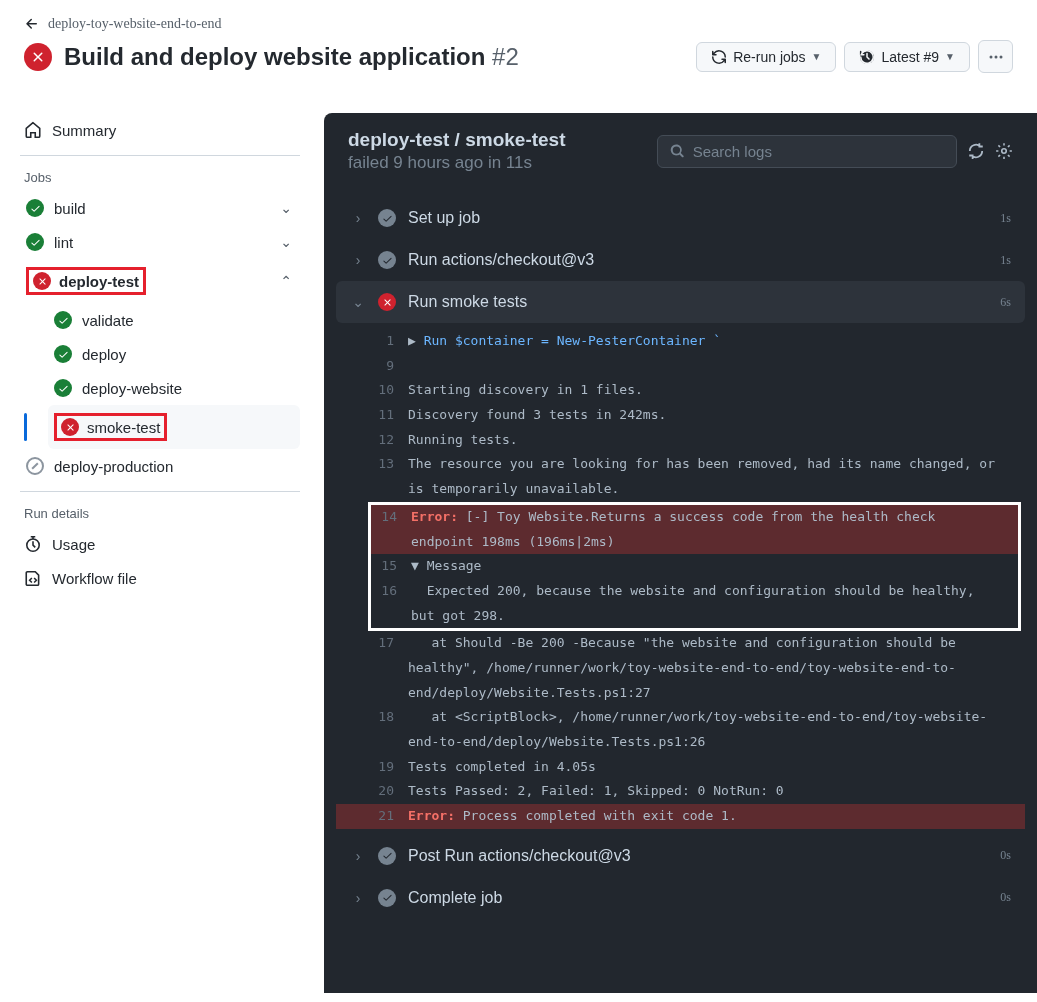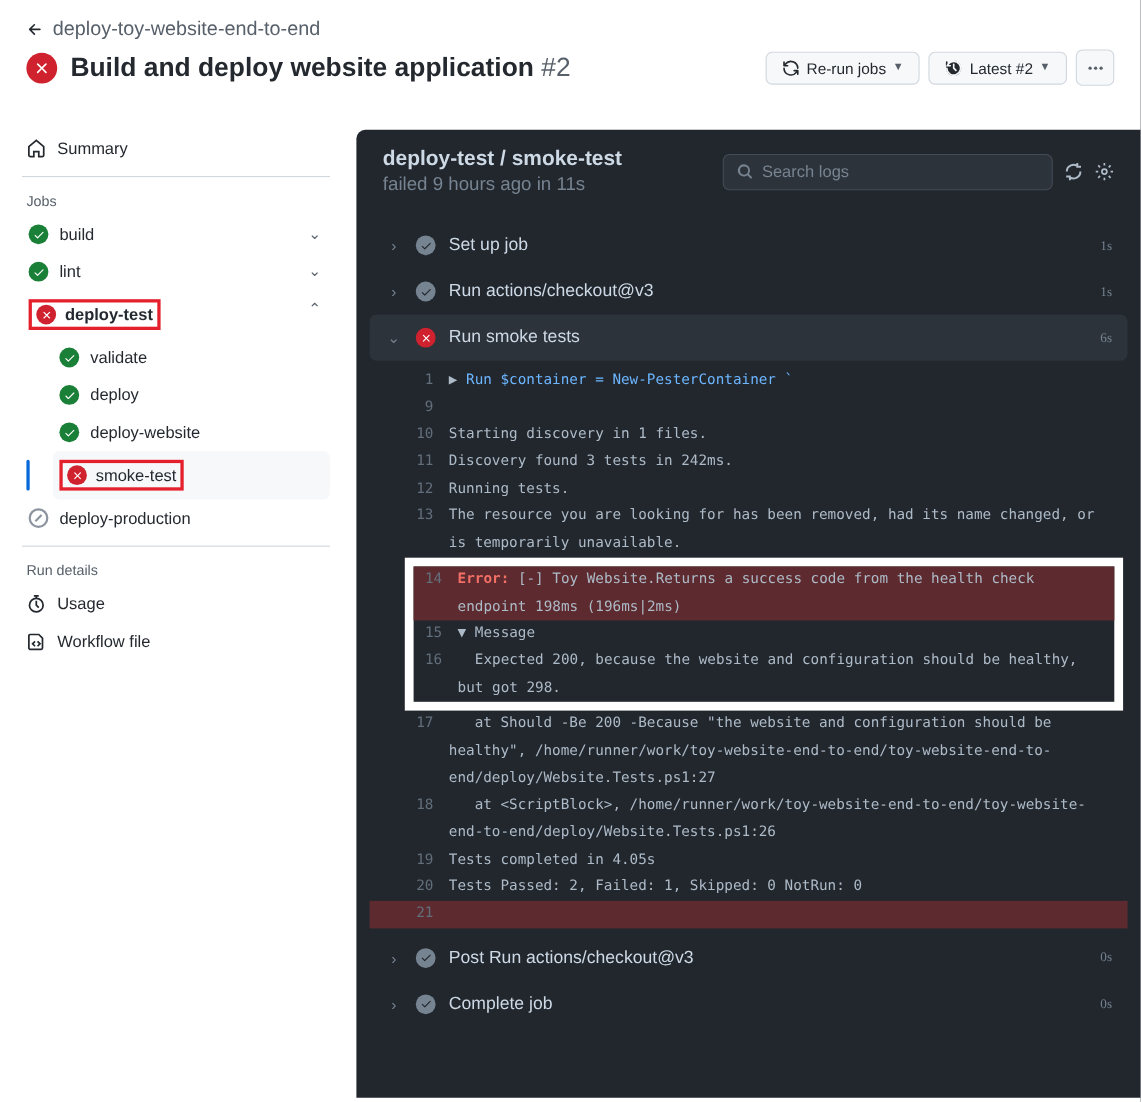--- a/index.html
+++ b/index.html
@@ -4,42 +4,42 @@
 <style>
   * { box-sizing: border-box; margin: 0; padding: 0; }
   body { font-family: -apple-system, BlinkMacSystemFont, "Segoe UI", Helvetica, Arial, sans-serif; background: #fff; color: #24292f; font-size: 14px; }
   
   .page { width: 1037px; min-height: 1002px; }
   
   
   .header { padding: 16px 24px 8px 24px; }
   .breadcrumb-row { display: flex; align-items: center; gap: 8px; margin-bottom: 8px; }
   .back-arrow { width: 16px; height: 16px; flex-shrink: 0; }
-  .breadcrumb { color: #57606a; font-size: 18px; }
+  .breadcrumb { color: #57606a; font-size: 14px; font-family: Liberation Serif, serif; }
   .title-row { display: flex; align-items: center; justify-content: space-between; gap: 16px; }
   .title-left { display: flex; align-items: center; gap: 12px; }
   .title-badge { width: 28px; height: 28px; border-radius: 50%; background: #cf222e; display: flex; align-items: center; justify-content: center; flex-shrink: 0; }
   .title-text { font-size: 24px; font-weight: 400; line-height: 1.25; }
   .title-text .bold { font-weight: 600; }
   .title-text .num { color: #57606a; font-weight: 400; }
   .header-actions { display: flex; gap: 8px; align-items: center; }
   .btn { border: 1px solid #d0d7de; border-radius: 6px; background: #f6f8fa; padding: 6px 14px; font-size: 14px; display: inline-flex; align-items: center; gap: 6px; cursor: pointer; color: #24292f; font-weight: 500; }
   .btn .caret { font-size: 10px; color: #57606a; }
   .btn-icon { width: 35px; height: 33px; justify-content: center; padding: 0; }
   
   
   .body { display: flex; padding: 32px 0 0 20px; gap: 24px; }
   
   
   .sidebar { width: 280px; flex-shrink: 0; }
   .side-item { display: flex; align-items: center; gap: 10px; padding: 8px 4px; font-size: 15px; cursor: pointer; }
   .side-item.summary { font-weight: 400; }
   .sep { border: none; border-top: 1px solid #d0d7de; margin: 8px 0; }
   .section-label { color: #57606a; font-size: 13px; padding: 6px 4px; }
-  .job-row { display: flex; align-items: flex-start; justify-content: space-between; padding: 8px 6px; cursor: pointer; border-radius: 6px; }
+  .job-row { display: flex; align-items: center; justify-content: space-between; padding: 8px 6px; cursor: pointer; border-radius: 6px; }
   .job-row.selected { background: #f6f8fa; position: relative; }
   .job-row.selected::before { content: ""; position: absolute; left: -24px; top: 8px; bottom: 8px; width: 3px; background: #0969da; border-radius: 2px; }
   .job-left { display: flex; align-items: center; gap: 10px; }
   .job-left .label { font-size: 15px; }
   .job-left .label.bold { font-weight: 600; }
   .sub-jobs { padding-left: 28px; }
   .status-ico { width: 18px; height: 18px; border-radius: 50%; display: flex; align-items: center; justify-content: center; flex-shrink: 0; }
   .status-success { background: #1a7f37; }
   .status-fail { background: #cf222e; }
   .status-skip { border: 2px solid #8c959f; position: relative; }
@@ -68,21 +68,21 @@
   .step-ico-neutral { width: 18px; height: 18px; border-radius: 50%; background: #768390; display: flex; align-items: center; justify-content: center; flex-shrink: 0; }
   
   .log-lines { font-family: ui-monospace, SFMono-Regular, Consolas, monospace; font-size: 13px; line-height: 1.9; padding: 6px 0; }
   .log-line { display: flex; align-items: flex-start; padding: 0 14px 0 40px; }
   .log-line.err-bg { background: #5d2b2f; }
   .ln { width: 32px; text-align: right; color: #636e7b; flex-shrink: 0; padding-right: 14px; user-select: none; }
   .lt { flex: 1; color: #adbac7; white-space: pre-wrap; word-break: break-word; }
   .lt .err { color: #f47067; font-weight: 600; }
   .lt .cmd { color: #6cb6ff; }
   .lt .tri { color: #adbac7; }
-  .hl-block { border: 8px solid #ffffff; margin: 0 4px 0 32px; }
+  .hl-block { border: 3px solid #ffffff; margin: 0 4px 0 32px; }
   .hl-block .log-line { padding-left: 8px; }
   
   svg { display: block; }
 </style>
 </head>
 <body>
 
 <div class="page">
   <div class="header">
     <div class="breadcrumb-row">
@@ -105,21 +105,21 @@
           <svg width="16" height="16" viewBox="0 0 16 16" fill="#24292f">
               <path d="M8 2.5a5.5 5.5 0 0 0-4.6 2.5H5a.75.75 0 0 1 0 1.5H1.75A.75.75 0 0 1 1 5.75V2.5a.75.75 0 0 1 1.5 0v1.3A7 7 0 0 1 15 8a.75.75 0 0 1-1.5 0A5.5 5.5 0 0 0 8 2.5ZM1 8a.75.75 0 0 1 1.5 0 5.5 5.5 0 0 0 10.1 3H11a.75.75 0 0 1 0-1.5h3.25c.41 0 .75.34.75.75v3.25a.75.75 0 0 1-1.5 0v-1.3A7 7 0 0 1 1 8Z"></path>
             </svg>
           <span>Re-run jobs</span>
           <span class="caret">▼</span>
         </button>
         <button class="btn">
           <svg width="16" height="16" viewBox="0 0 16 16" fill="#24292f">
               <path d="M8 1a7 7 0 1 1-5.6 2.8V2.5a.75.75 0 0 0-1.5 0v3.25c0 .41.34.75.75.75H4.9a.75.75 0 0 0 0-1.5H3.4A5.5 5.5 0 1 1 2.5 8 .75.75 0 0 0 1 8a7 7 0 0 0 7 7 7 7 0 0 0 0-14Zm.75 3.5a.75.75 0 0 0-1.5 0V8c0 .2.08.39.22.53l2 2a.75.75 0 1 0 1.06-1.06L8.75 7.69Z"></path>
             </svg>
-          <span>Latest #2</span>
+          <span>Latest #9</span>
           <span class="caret">▼</span>
         </button>
         <button class="btn btn-icon">
           <svg width="16" height="16" viewBox="0 0 16 16" fill="#57606a">
               <circle cx="3" cy="8" r="1.5"></circle>
               <circle cx="8" cy="8" r="1.5"></circle>
               <circle cx="13" cy="8" r="1.5"></circle>
             </svg>
         </button>
       </div>
@@ -354,20 +354,21 @@
             <div class="log-line">
               <span class="ln">19</span>
               <span class="lt">Tests completed in 4.05s</span>
             </div>
             <div class="log-line">
               <span class="ln">20</span>
               <span class="lt">Tests Passed: 2, Failed: 1, Skipped: 0 NotRun: 0</span>
             </div>
             <div class="log-line err-bg">
               <span class="ln">21</span>
+              <span class="lt"><span class="err">Error: </span>Process completed with exit code 1.</span>
             </div>
           </div>
           <div class="step-row">
             <div class="step-left">
               <span class="chev" style="color:#768390;">›</span>
               <span class="step-ico-neutral">
                 <svg width="11" height="11" viewBox="0 0 16 16" fill="#22272e">
                   <path d="M13.78 4.22a.75.75 0 0 1 0 1.06l-7.25 7.25a.75.75 0 0 1-1.06 0L2.22 9.28a.75.75 0 0 1 1.06-1.06L6 10.94l6.72-6.72a.75.75 0 0 1 1.06 0Z"></path>
                 </svg>
               </span>

